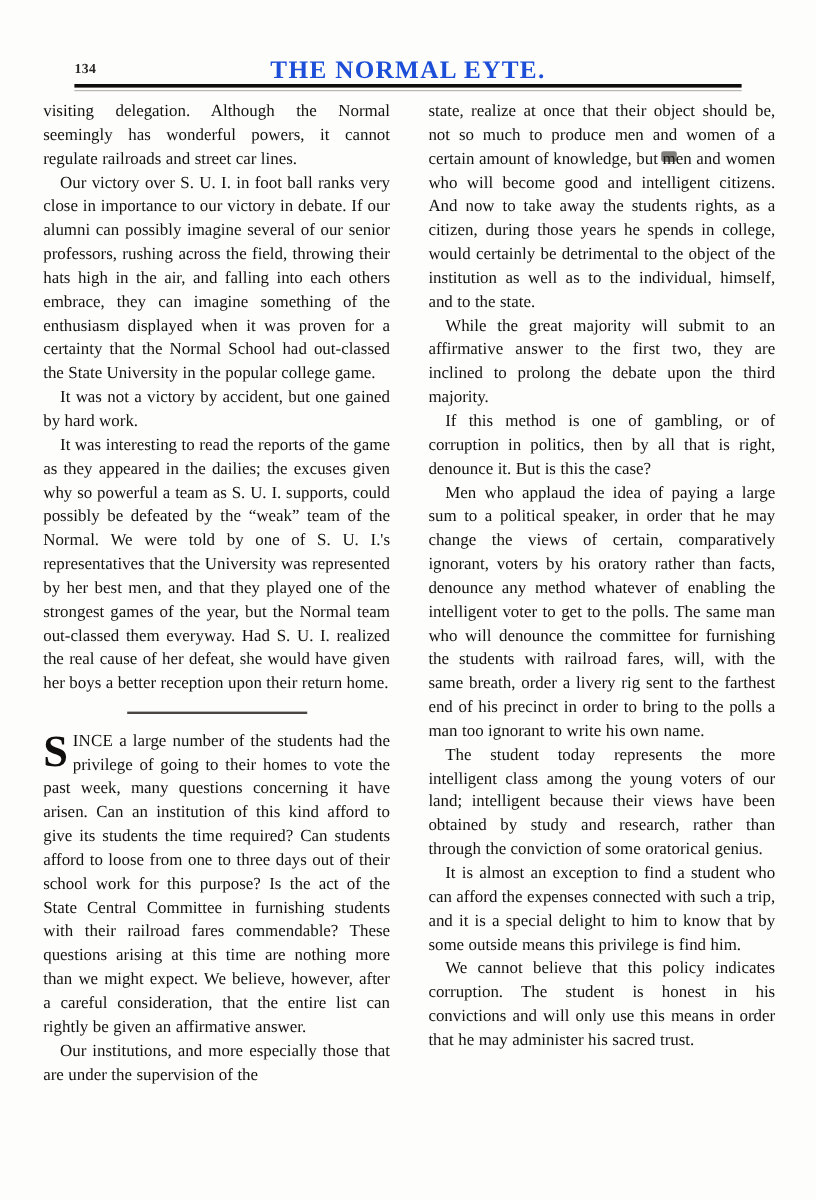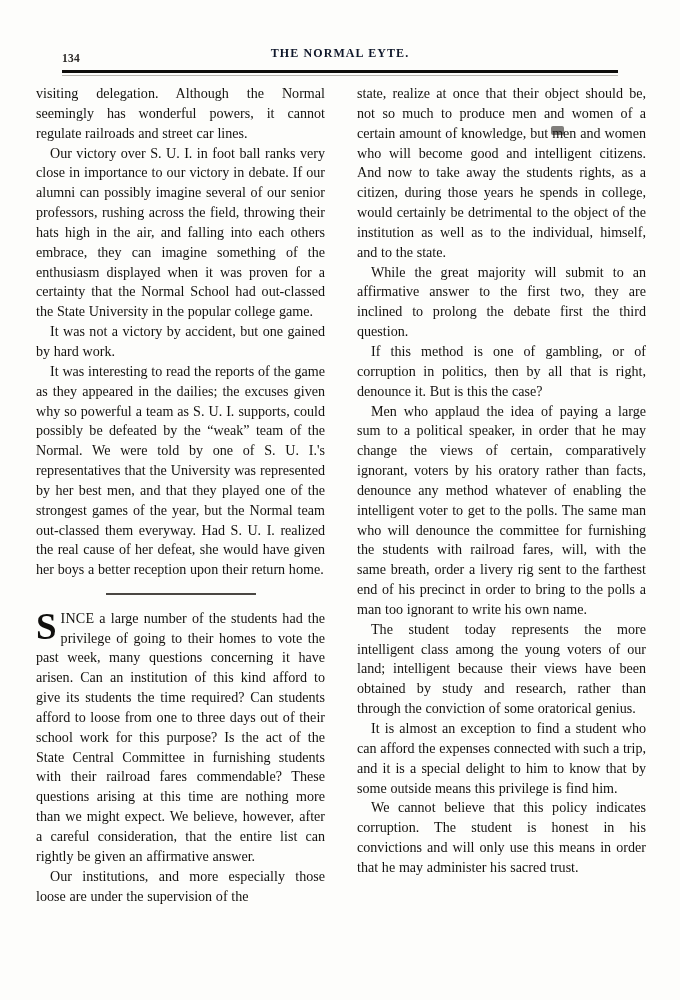--- a/index.html
+++ b/index.html
@@ -39,24 +39,24 @@
     font-weight: bold;
     letter-spacing: 0.3px;
     color: #2a2724;
   }
   .running-title {
     position: absolute;
     left: 0;
     right: 0;
     top: 0;
     text-align: center;
-    font-size: 12px;
+    font-size: 21px;
     font-weight: bold;
     letter-spacing: 1.1px;
-    color: #0f172a;
+    color: #1d4ed8;
   }
   .head-rule {
     position: absolute;
     left: 62px;
     top: 70px;
     width: 556px;
     height: 2.6px;
     background: #0e0d0b;
   }
   .head-rule-thin {
@@ -166,26 +166,26 @@
     <div class="col">
       <p class="flush">visiting delegation.   Although the Normal seemingly has wonderful powers, it cannot regulate railroads and street car lines.</p>
       <p class="indent">Our victory over S. U. I. in foot ball ranks very close in importance to our victory in debate.   If our alumni can possibly imagine several of our senior professors, rushing across the field, throwing their hats high in the air, and falling into each others embrace, they can imagine something of the enthusiasm displayed when it was proven for a certainty that the Normal School had out-classed the State University in the popular college game.</p>
       <p class="indent">It was not a victory by accident, but one gained by hard work.</p>
       <p class="indent">It was interesting to read the reports of the game as they appeared in the dailies; the excuses given why so powerful a team as S. U. I. supports, could possibly be defeated by the “weak” team of the Normal. We were told by one of S. U. I.'s representatives that the University was represented by her best men, and that they played one of the strongest games of the year, but the Normal team out-classed them everyway.   Had S. U. I. realized the real cause of her defeat, she would have given her boys a better reception upon their return home.</p>
 
       <div class="divider"></div>
 
       <p class="dropcap-para"><span class="dropcap">S</span><span class="smallcaps-lead">INCE</span><span> a large number of the students had the privilege of going to their homes to vote the past week, many questions concerning it have arisen.   Can an institution of this kind afford to give its students the time required?   Can students afford to loose from one to three days out of their school work for this purpose?   Is the act of the State Central Committee in furnishing students with their railroad fares commendable? These questions arising at this time are nothing more than we might expect.   We believe, however, after a careful consideration, that the entire list can rightly be given an affirmative answer.</span></p>
 
-      <p class="indent">Our institutions, and more especially those loose are under the supervision of the</p>
+      <p class="indent">Our institutions, and more especially those that are under the supervision of the</p>
     </div>
 
     <div class="col">
       <p class="flush"><span>state, realize at once that their object should be, not so much to produce men and women of a certain amount of knowledge, but </span><span class="smudge">men</span><span> and women who will become good and intelligent citizens.   And now to take away the students rights, as a citizen, during those years he spends in college, would certainly be detrimental to the object of the institution as well as to the individual, himself, and to the state.</span></p>
-      <p class="indent">While the great majority will submit to an affirmative answer to the first two, they are inclined to prolong the debate first the third question.</p>
+      <p class="indent">While the great majority will submit to an affirmative answer to the first two, they are inclined to prolong the debate upon the third majority.</p>
       <p class="indent">If this method is one of gambling, or of corruption in politics, then by all that is right, denounce it.   But is this the case?</p>
       <p class="indent">Men who applaud the idea of paying a large sum to a political speaker, in order that he may change the views of certain, comparatively ignorant, voters by his oratory rather than facts, denounce any method whatever of enabling the intelligent voter to get to the polls.   The same man who will denounce the committee for furnishing the students with railroad fares, will, with the same breath, order a livery rig sent to the farthest end of his precinct in order to bring to the polls a man too ignorant to write his own name.</p>
       <p class="indent">The student today represents the more intelligent class among the young voters of our land; intelligent because their views have been obtained by study and research, rather than through the conviction of some oratorical genius.</p>
       <p class="indent">It is almost an exception to find a student who can afford the expenses connected with such a trip, and it is a special delight to him to know that by some outside means this privilege is find him.</p>
       <p class="indent">We cannot believe that this policy indicates corruption.   The student is honest in his convictions and will only use this means in order that he may administer his sacred trust.</p>
     </div>
 
   </div>
 </div>
 

